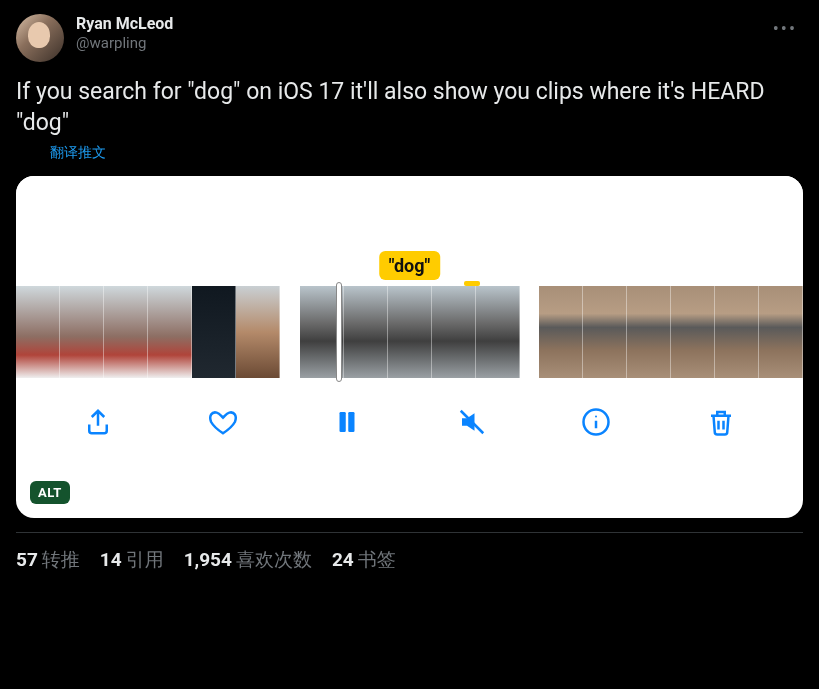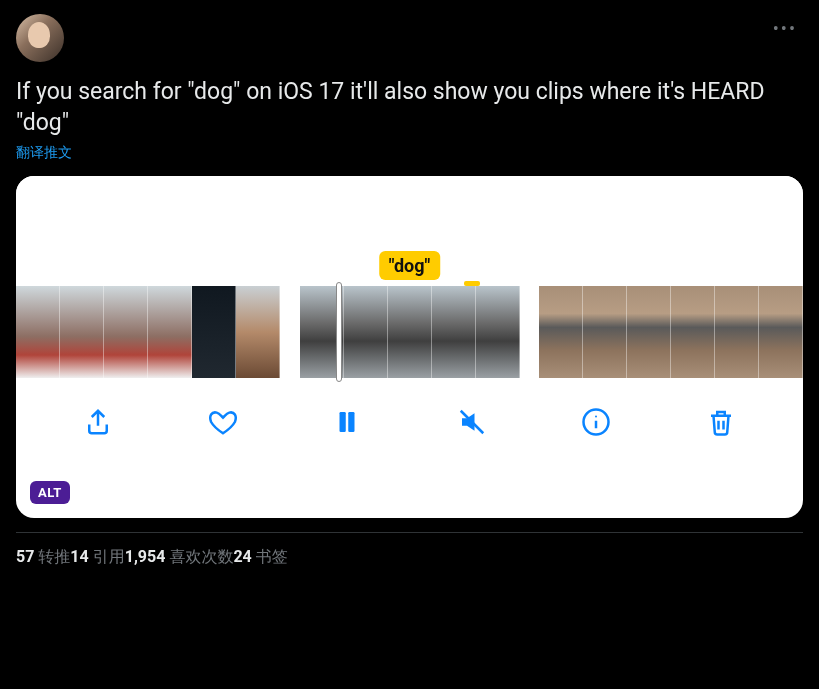--- a/index.html
+++ b/index.html
@@ -51,20 +51,21 @@
     font-size:23px;
     line-height:1.35;
     color:#e7e9ea;
   }
   .translate-link {
     color:#1d9bf0;
     font-size:14px;
     margin-top:6px;
     display:inline-block;
     cursor:pointer;
+    margin-left:34px;
   }
   .media-card {
     margin-top:14px;
     background:#fff;
     border-radius:18px;
     overflow:hidden;
     position:relative;
     height:342px;
   }
   .white-strip { height:110px; background:#fff; position:relative; }
@@ -126,54 +127,59 @@
     width:36px; height:36px;
     display:flex; align-items:center; justify-content:center;
     color:#0a84ff;
     cursor:pointer;
   }
   .tb-btn svg { width:30px; height:30px; stroke:#0a84ff; fill:none; stroke-width:2; }
   .tb-btn.pause svg rect { fill:#0a84ff; stroke:none; }
   .alt-badge {
     position:absolute;
     left:14px; bottom:14px;
-    background:#4c1d95;
+    background:#14532d;
     color:#fff;
     font-weight:700;
     font-size:13px;
     padding:4px 8px;
     border-radius:6px;
     letter-spacing:0.5px;
   }
   .meta {
     margin-top:16px;
     color:#71767b;
     font-size:15px;
   }
   .meta .sep { margin:0 4px; }
   .meta .views-num { color:#e7e9ea; font-weight:700; }
   .divider {
     height:1px; background:#2f3336;
     margin-top:14px;
   }
   .stats {
     display:flex;
+    gap:20px;
     padding:14px 0 0 0;
-    font-size:16px;
+    font-size:19px;
     color:#71767b;
   }
   .stats .num { color:#e7e9ea; font-weight:700; margin-right:4px; }
 </style>
 </head>
 <body>
 
 <div class="tweet">
 
   <div class="header">
     <div class="avatar"></div>
+    <div class="names">
+      <span class="display-name">Ryan McLeod</span>
+      <span class="handle">@warpling</span>
+    </div>
     <div class="more">•••</div>
   </div>
 
   <div class="body-text">If you search for "dog" on iOS 17 it'll also show you clips where it's HEARD "dog"</div>
 
   <a class="translate-link">翻译推文</a>
 
   <div class="media-card">
     <div class="white-strip">
       <div class="dog-label">"dog"</div>

